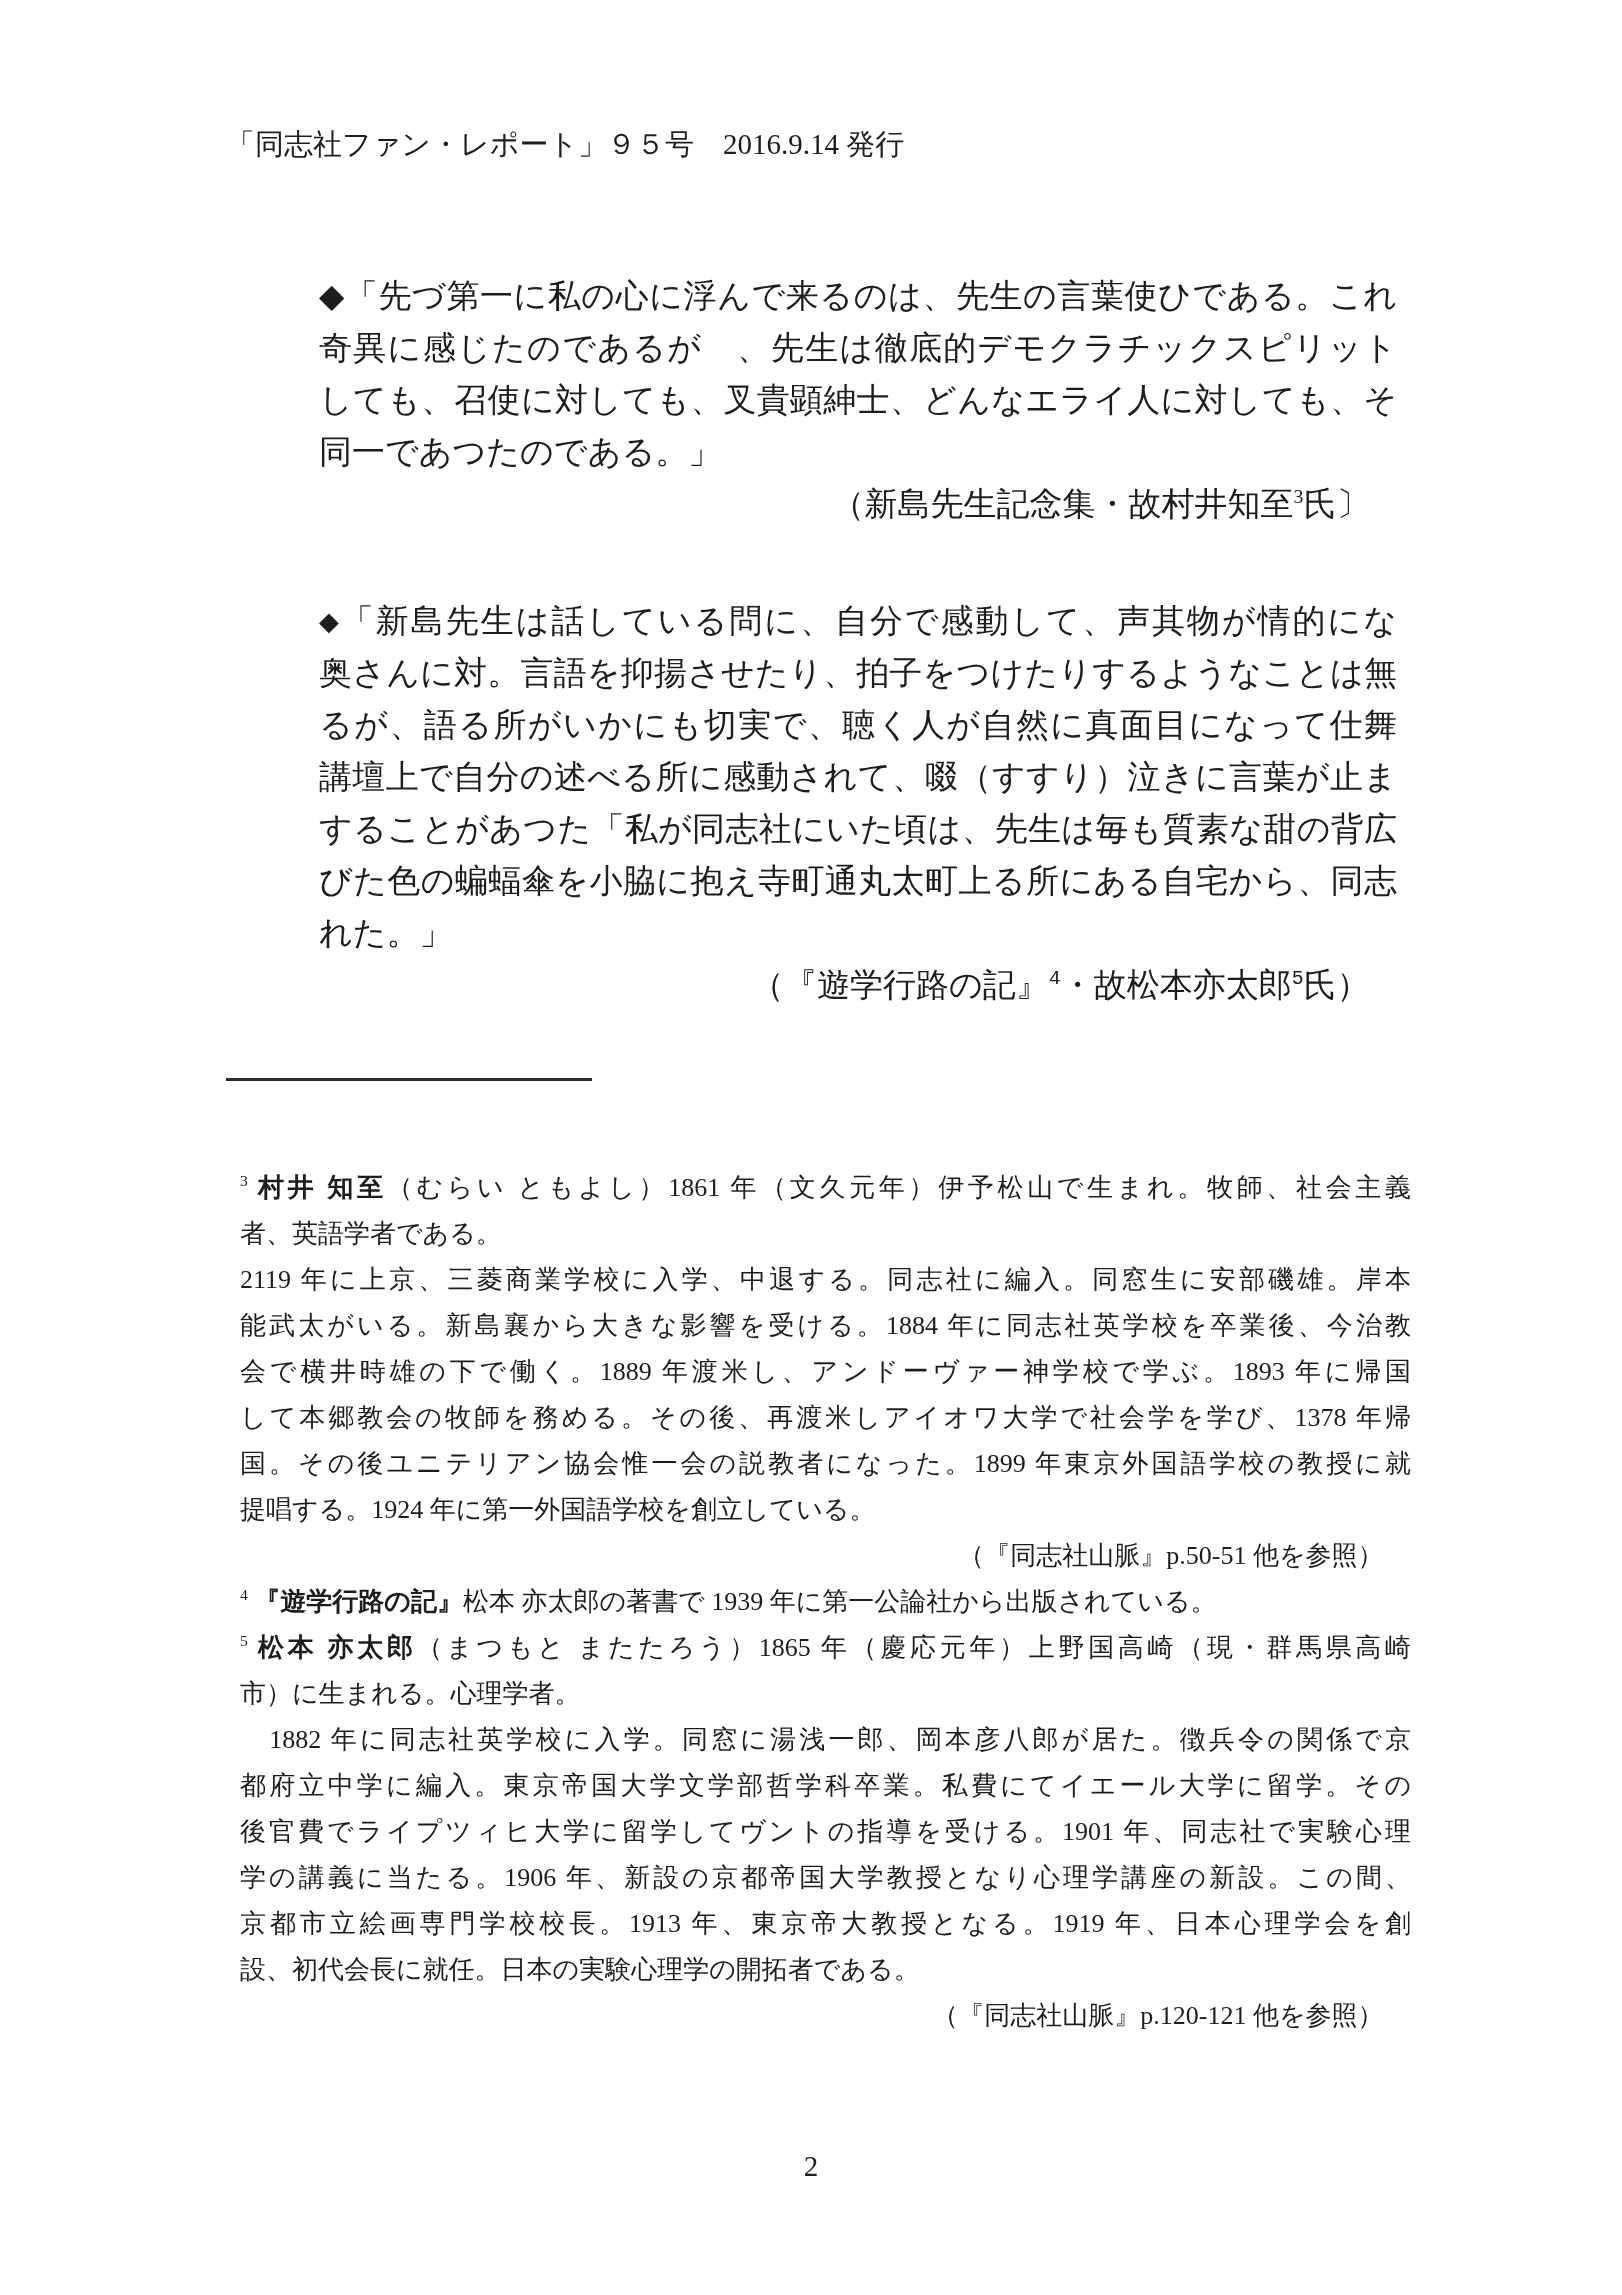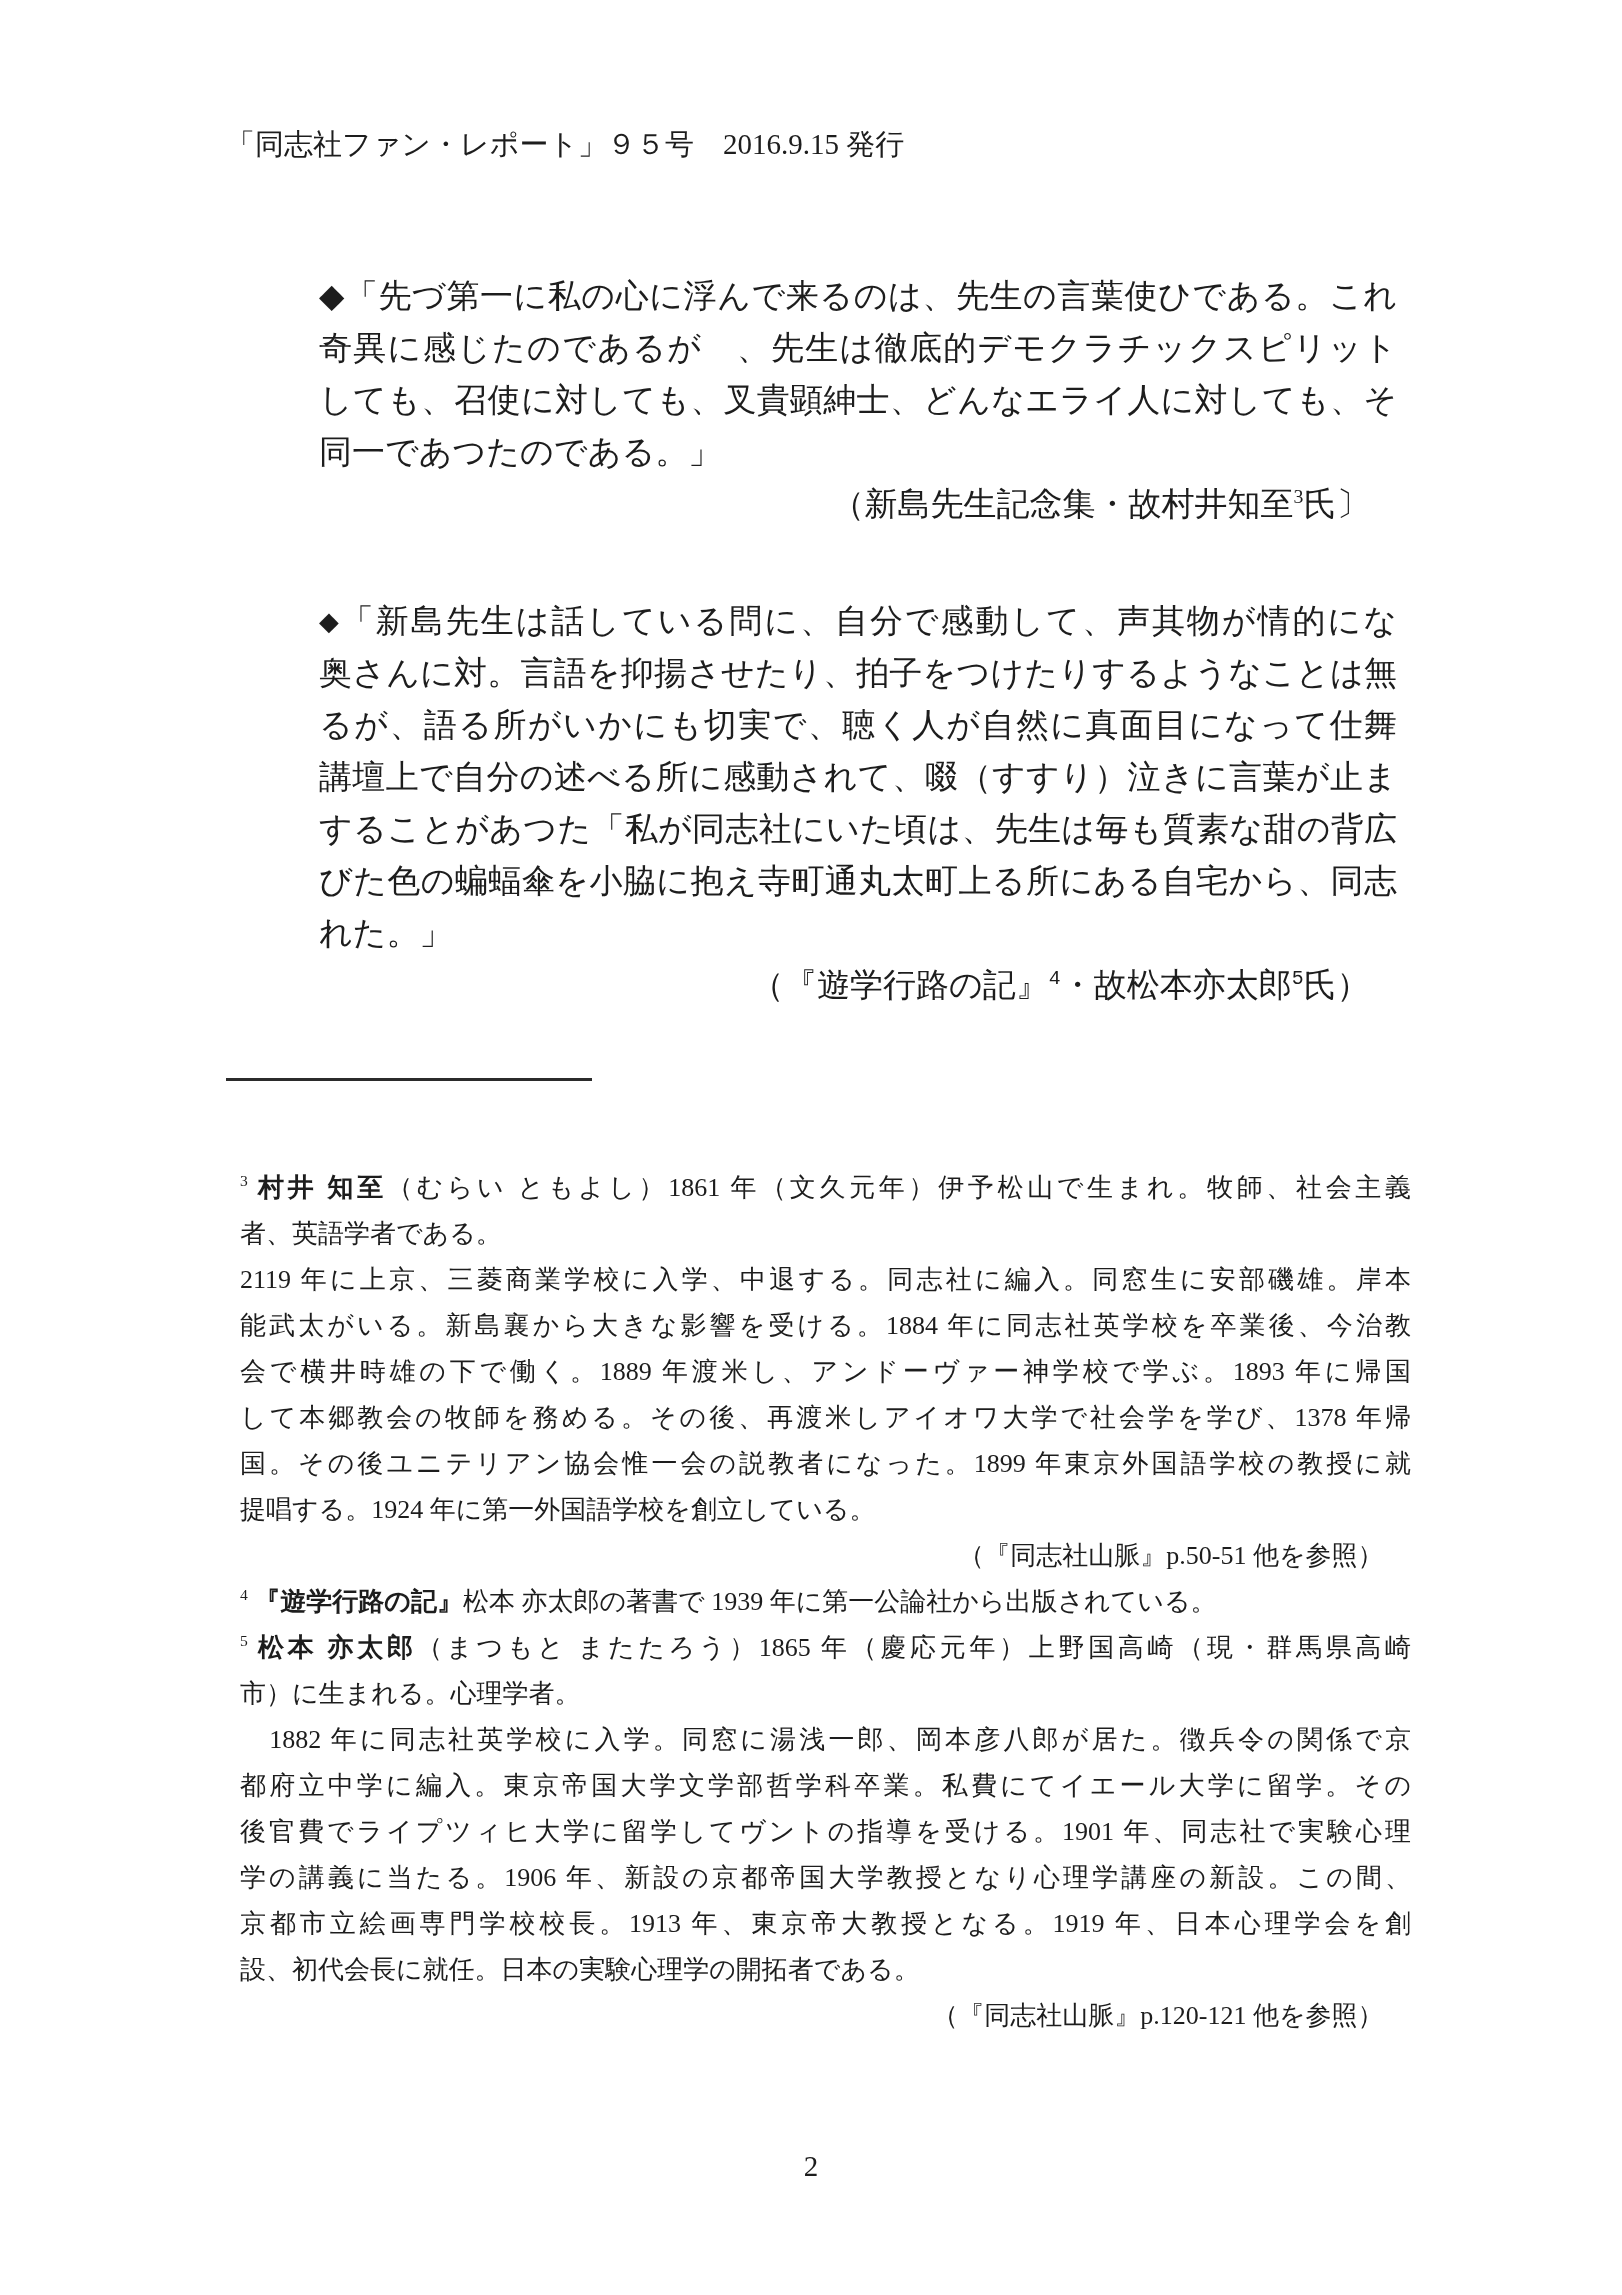--- a/index.html
+++ b/index.html
@@ -36,21 +36,21 @@
   }
   .page-number{
     position:absolute;left:0;top:2148px;width:1622px;
     text-align:center;font-size:29px;line-height:37px;
   }
 </style>
 </head>
 <body>
 
 <div class="page">
-  <div class="header">「同志社ファン・レポート」９５号　2016.9.15 発行</div>
+  <div class="header">「同志社ファン・レポート」９５号　2016.9.14 発行</div>
 
   <div class="quote" style="top:270px;">
       <div class="line just"><span>◆「先づ第一に私の心に浮んで来るのは、先生の言葉使ひである。これは当時何人も</span></div>
       <div class="line just"><span>奇異に感じたのであるが　、先生は徹底的デモクラチックスピリットで、奥さんに対</span></div>
       <div class="line just"><span>しても、召使に対しても、叉貴顕紳士、どんなエライ人に対しても、その言葉使ひが</span></div>
       <div class="line left"><span>同一であつたのである。」</span></div>
       <div class="line right"><span>（新島先生記念集・故村井知至</span><sup>3</sup><span>氏〕</span></div>
     </div>
 
   <div class="quote" style="top:598px;font-family:Liberation Mono, monospace;">

